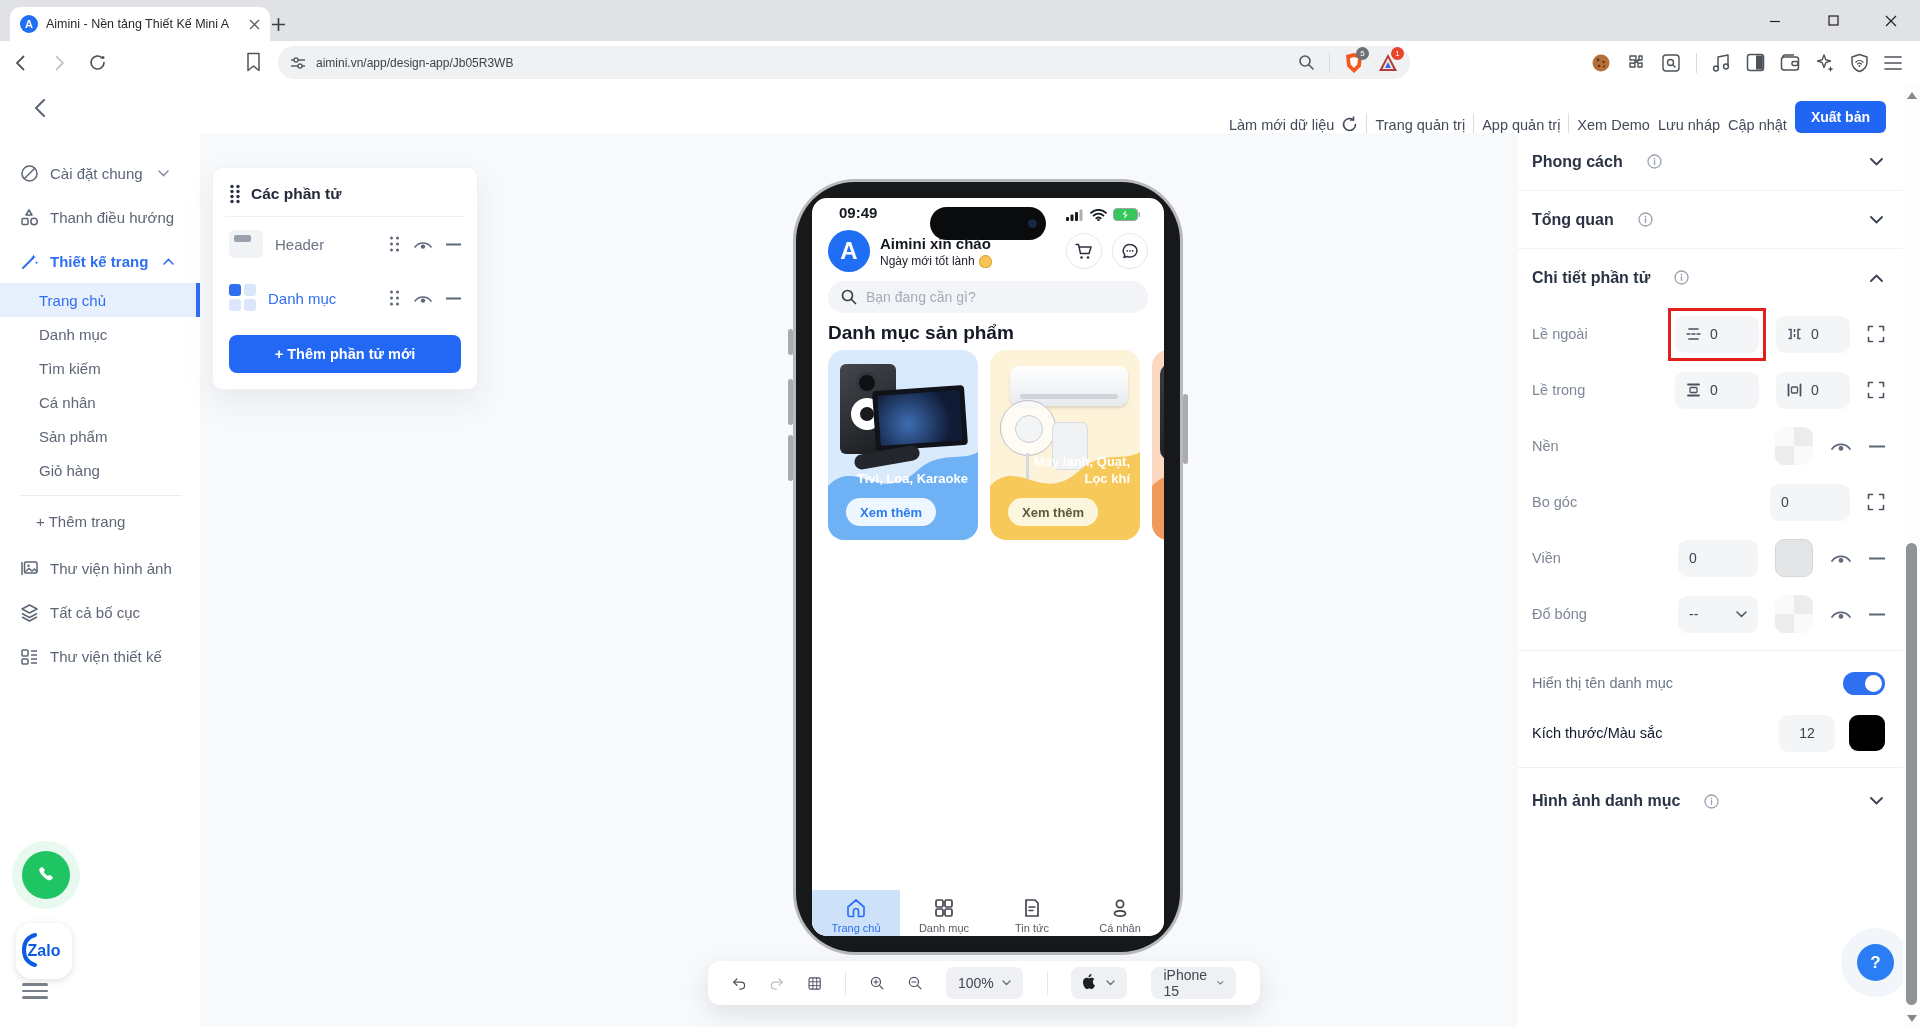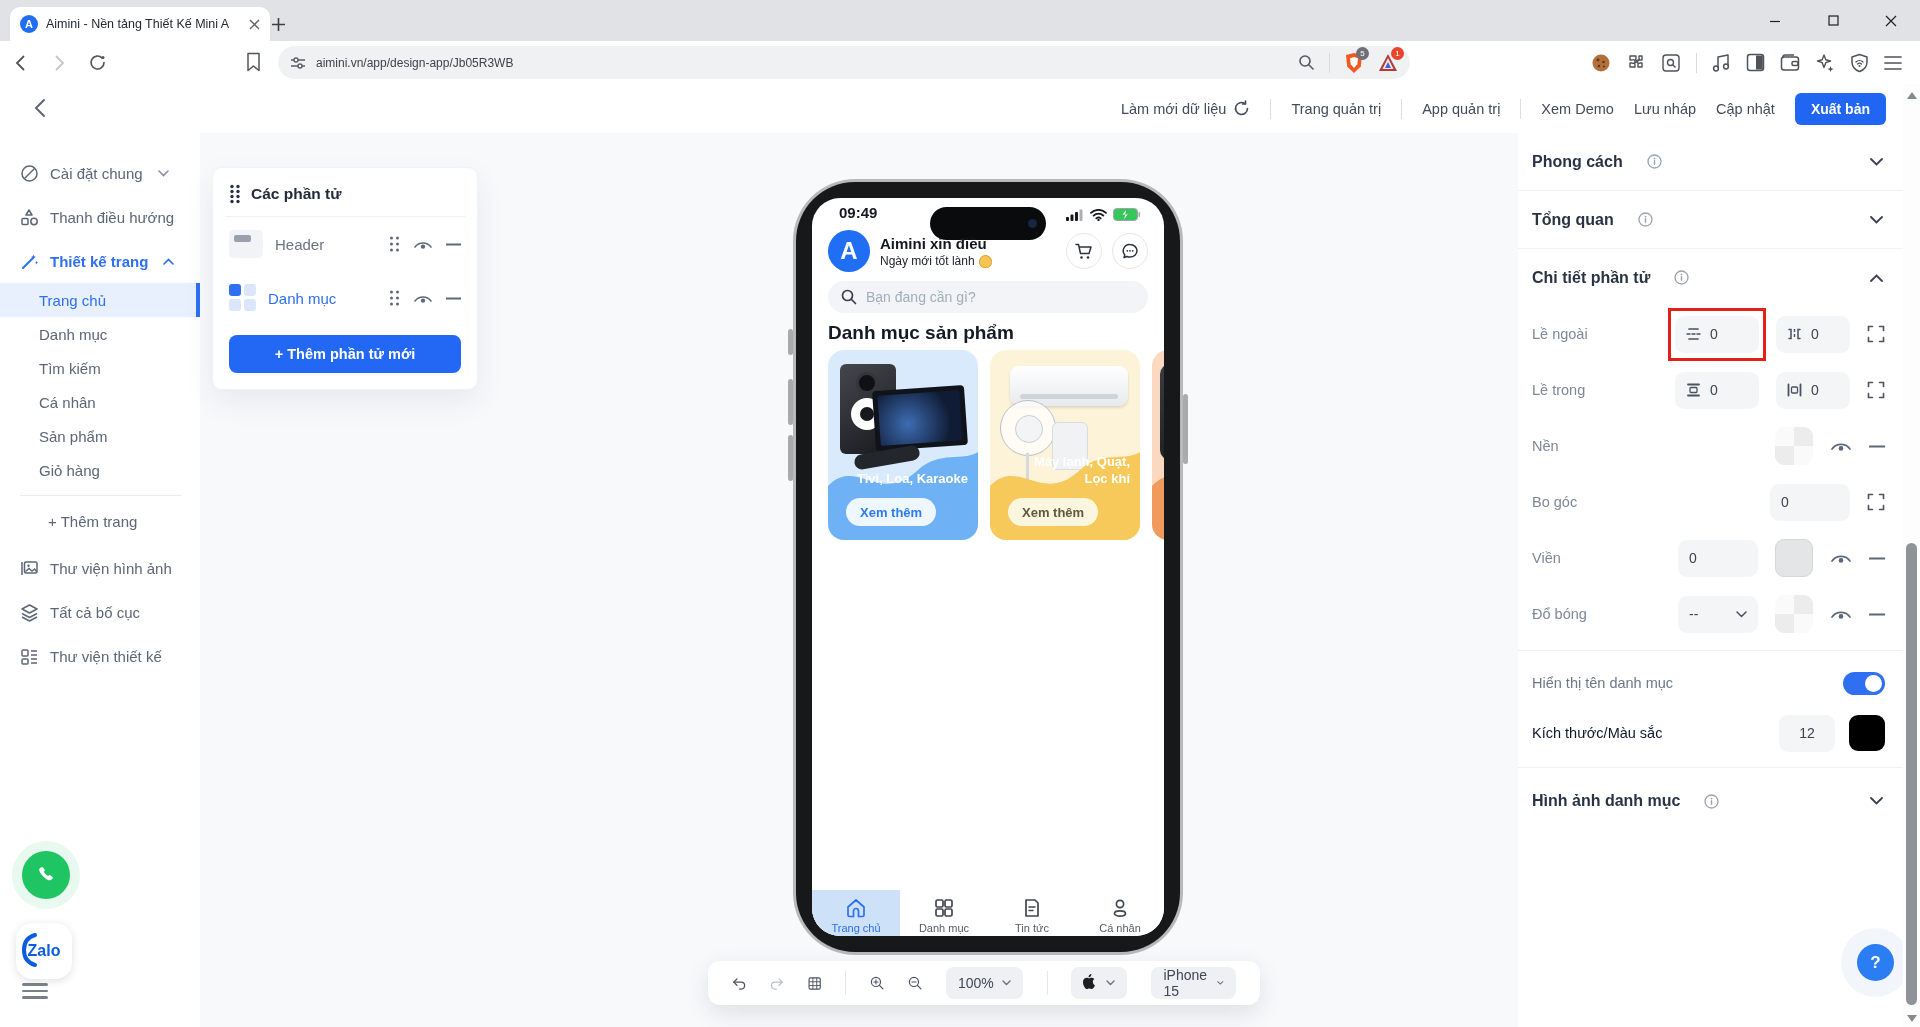--- a/index.html
+++ b/index.html
@@ -28,21 +28,21 @@
   .badge{position:absolute;border-radius:50%;color:#fff;font-size:8px;display:flex;align-items:center;justify-content:center;}
   .badge.gray{width:13px;height:13px;background:#6d7176;right:-5px;top:-5px;}
   .badge.red{width:13px;height:13px;background:#e8452c;right:-6px;top:-6px;}
   .ext{position:relative}
   .toolicons{position:absolute;right:18px;top:0;height:43px;display:flex;align-items:center;gap:15px;}
   .vsep{width:1px;height:20px;background:#d8dbe0;}
 
   
   .apptop{position:absolute;left:0;top:84px;width:1920px;height:49px;background:#fff;border-bottom:1px solid #ebedf1;}
   .backchev{position:absolute;left:30px;top:12px;}
-  .apptop-right{position:absolute;right:34px;top:0;height:49px;display:flex;align-items:center;gap:20px;}
+  .apptop-right{position:absolute;right:34px;top:0;height:49px;display:flex;align-items:flex-end;gap:8px;}
   .topact{font-size:14.5px;color:#424b5a;white-space:nowrap;display:flex;align-items:center;gap:7px;}
   .tsep{width:1px;height:20px;background:#dadde2;}
   .publish{background:#2166f3;color:#fff;font-size:14px;border-radius:6px;padding:8px 16px;font-weight:bold;}
 
   
   .sidebar{position:absolute;left:0;top:133px;width:200px;bottom:0;background:#fff;border-right:1px solid #edeff2;}
   .snav{display:flex;align-items:center;gap:11px;height:44px;padding-left:20px;font-size:15px;color:#5d6676;}
   .snav.blue{color:#2f6ff2;font-weight:bold;padding-left:20px;}
   .spage{display:flex;align-items:center;height:34px;padding-left:39px;font-size:15px;color:#5d6676;position:relative;}
   .spage.active{background:#e7f0fc;color:#2f6ff2;}
@@ -74,21 +74,21 @@
   .thumb.grid i:first-child{background:#2f6ff2;}
   .ellabel{flex:1;font-size:15px;color:#6a7485;}
   .ellabel.blue{color:#2f6ff2;}
   .elicons{display:flex;align-items:center;gap:13px;}
   .addel{margin-top:10px;height:38px;border-radius:8px;background:#2268f5;color:#fff;font-size:14.5px;font-weight:bold;
          display:flex;align-items:center;justify-content:center;}
 
   
   .phone{position:absolute;left:793px;top:179px;width:390px;height:776px;border-radius:62px;background:#b7b9bb;}
   .phone-frame{position:absolute;inset:3px;border-radius:59px;background:#17181a;}
-  .screen{position:absolute;inset:16px;border-radius:28px;background:#fff;overflow:hidden;}
+  .screen{position:absolute;inset:16px;border-radius:15px;background:#fff;overflow:hidden;}
   .sbtn{position:absolute;background:#a9abad;border-radius:3px;}
   .island{position:absolute;left:50%;transform:translateX(-50%);top:9px;width:116px;height:33px;background:#0a0b0d;border-radius:17px;}
   .island i{position:absolute;right:9px;top:12px;width:9px;height:9px;border-radius:50%;background:#182543;}
   .ptime{position:absolute;left:27px;top:6px;font-size:15px;font-weight:bold;color:#14181f;}
   .pstat{position:absolute;right:24px;top:10px;display:flex;align-items:center;gap:6px;}
   .phead{position:absolute;left:16px;top:30px;right:16px;height:46px;display:flex;align-items:center;gap:10px;}
   .pavatar{width:42px;height:42px;border-radius:50%;background:#1f6ef4;color:#fff;font-weight:bold;font-size:24px;
            display:flex;align-items:center;justify-content:center;}
   .pgreet{flex:1;line-height:1.25;}
   .pgreet .t1{font-size:15px;font-weight:bold;color:#13181f;}
@@ -367,21 +367,21 @@
   <div class="spage">
       <span>Cá nhân</span>
     </div>
   <div class="spage">
       <span>Sản phẩm</span>
     </div>
   <div class="spage">
       <span>Giỏ hàng</span>
     </div>
   <div class="sdivider"></div>
-  <div class="spage" style="padding-left:48px">
+  <div class="spage" style="padding-left:36px">
       <span>+ Thêm trang</span>
     </div>
   <div style="height:8px"></div>
   <div class="snav">
     <svg width="19" height="19" viewBox="0 0 19 19">
         <path d="M2 3v13" stroke="#5d6676" stroke-width="1.5"></path>
         <rect x="4.5" y="3" width="12.5" height="11" rx="1.5" fill="none" stroke="#5d6676" stroke-width="1.5"></rect>
         <circle cx="8.5" cy="6.8" r="1.2" fill="#5d6676"></circle>
         <path d="M5.5 12.5l3.5-3 3 2.5 2.5-2 2 2.5" fill="none" stroke="#5d6676" stroke-width="1.4"></path>
       </svg>
@@ -521,21 +521,21 @@
           </svg>
         <svg width="27" height="13" viewBox="0 0 27 13">
             <rect x="0.5" y="0.5" width="24" height="12" rx="3.5" fill="#35c759" stroke="#9fa4aa"></rect>
             <path d="M13 2l-3.4 4.4h2.6L11 11l3.8-4.6h-2.6z" fill="#fff"></path>
             <rect x="25.5" y="4" width="1.5" height="5" rx="0.7" fill="#9fa4aa"></rect>
           </svg>
       </div>
       <div class="phead">
         <span class="pavatar">A</span>
         <span class="pgreet">
-          <span class="t1">Aimini xin điều</span>
+          <span class="t1">Aimini xin chào</span>
           <span class="t2">
               <span>Ngày mới tốt lành</span>
               <span class="hand"></span>
             </span>
         </span>
         <span class="pcirc">
           <svg width="18" height="17" viewBox="0 0 18 17">
               <path d="M1 1.5h2.5l2 9h8.5l2-6.5H5" fill="none" stroke="#2c3340" stroke-width="1.5" stroke-linecap="round" stroke-linejoin="round"></path>
               <circle cx="6.5" cy="14.5" r="1.3" fill="#2c3340"></circle>
               <circle cx="13" cy="14.5" r="1.3" fill="#2c3340"></circle>

